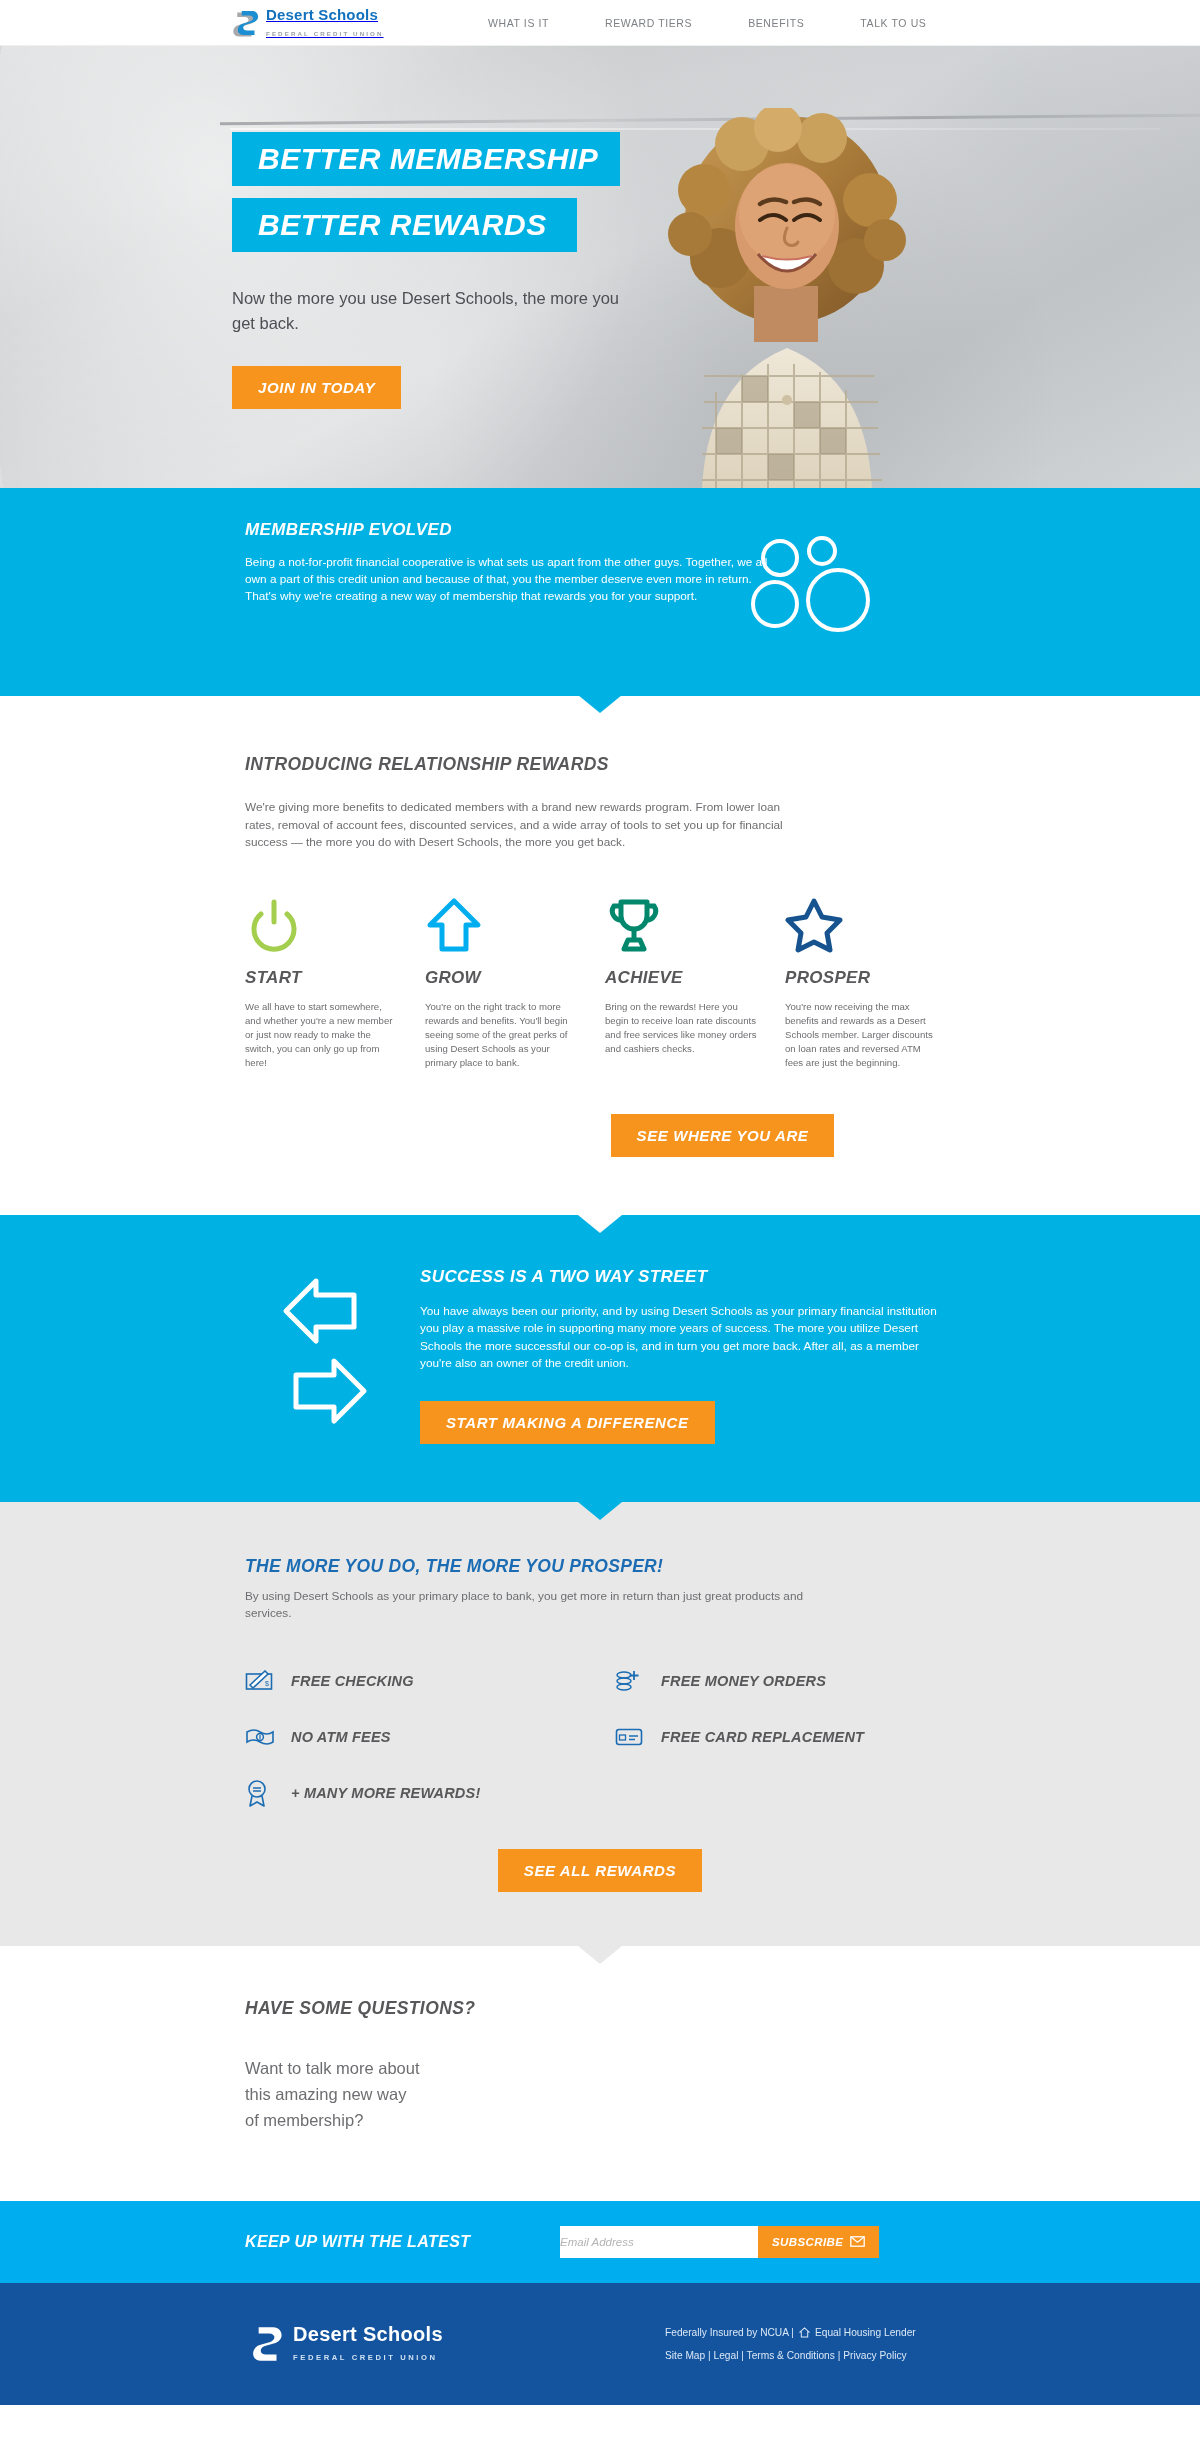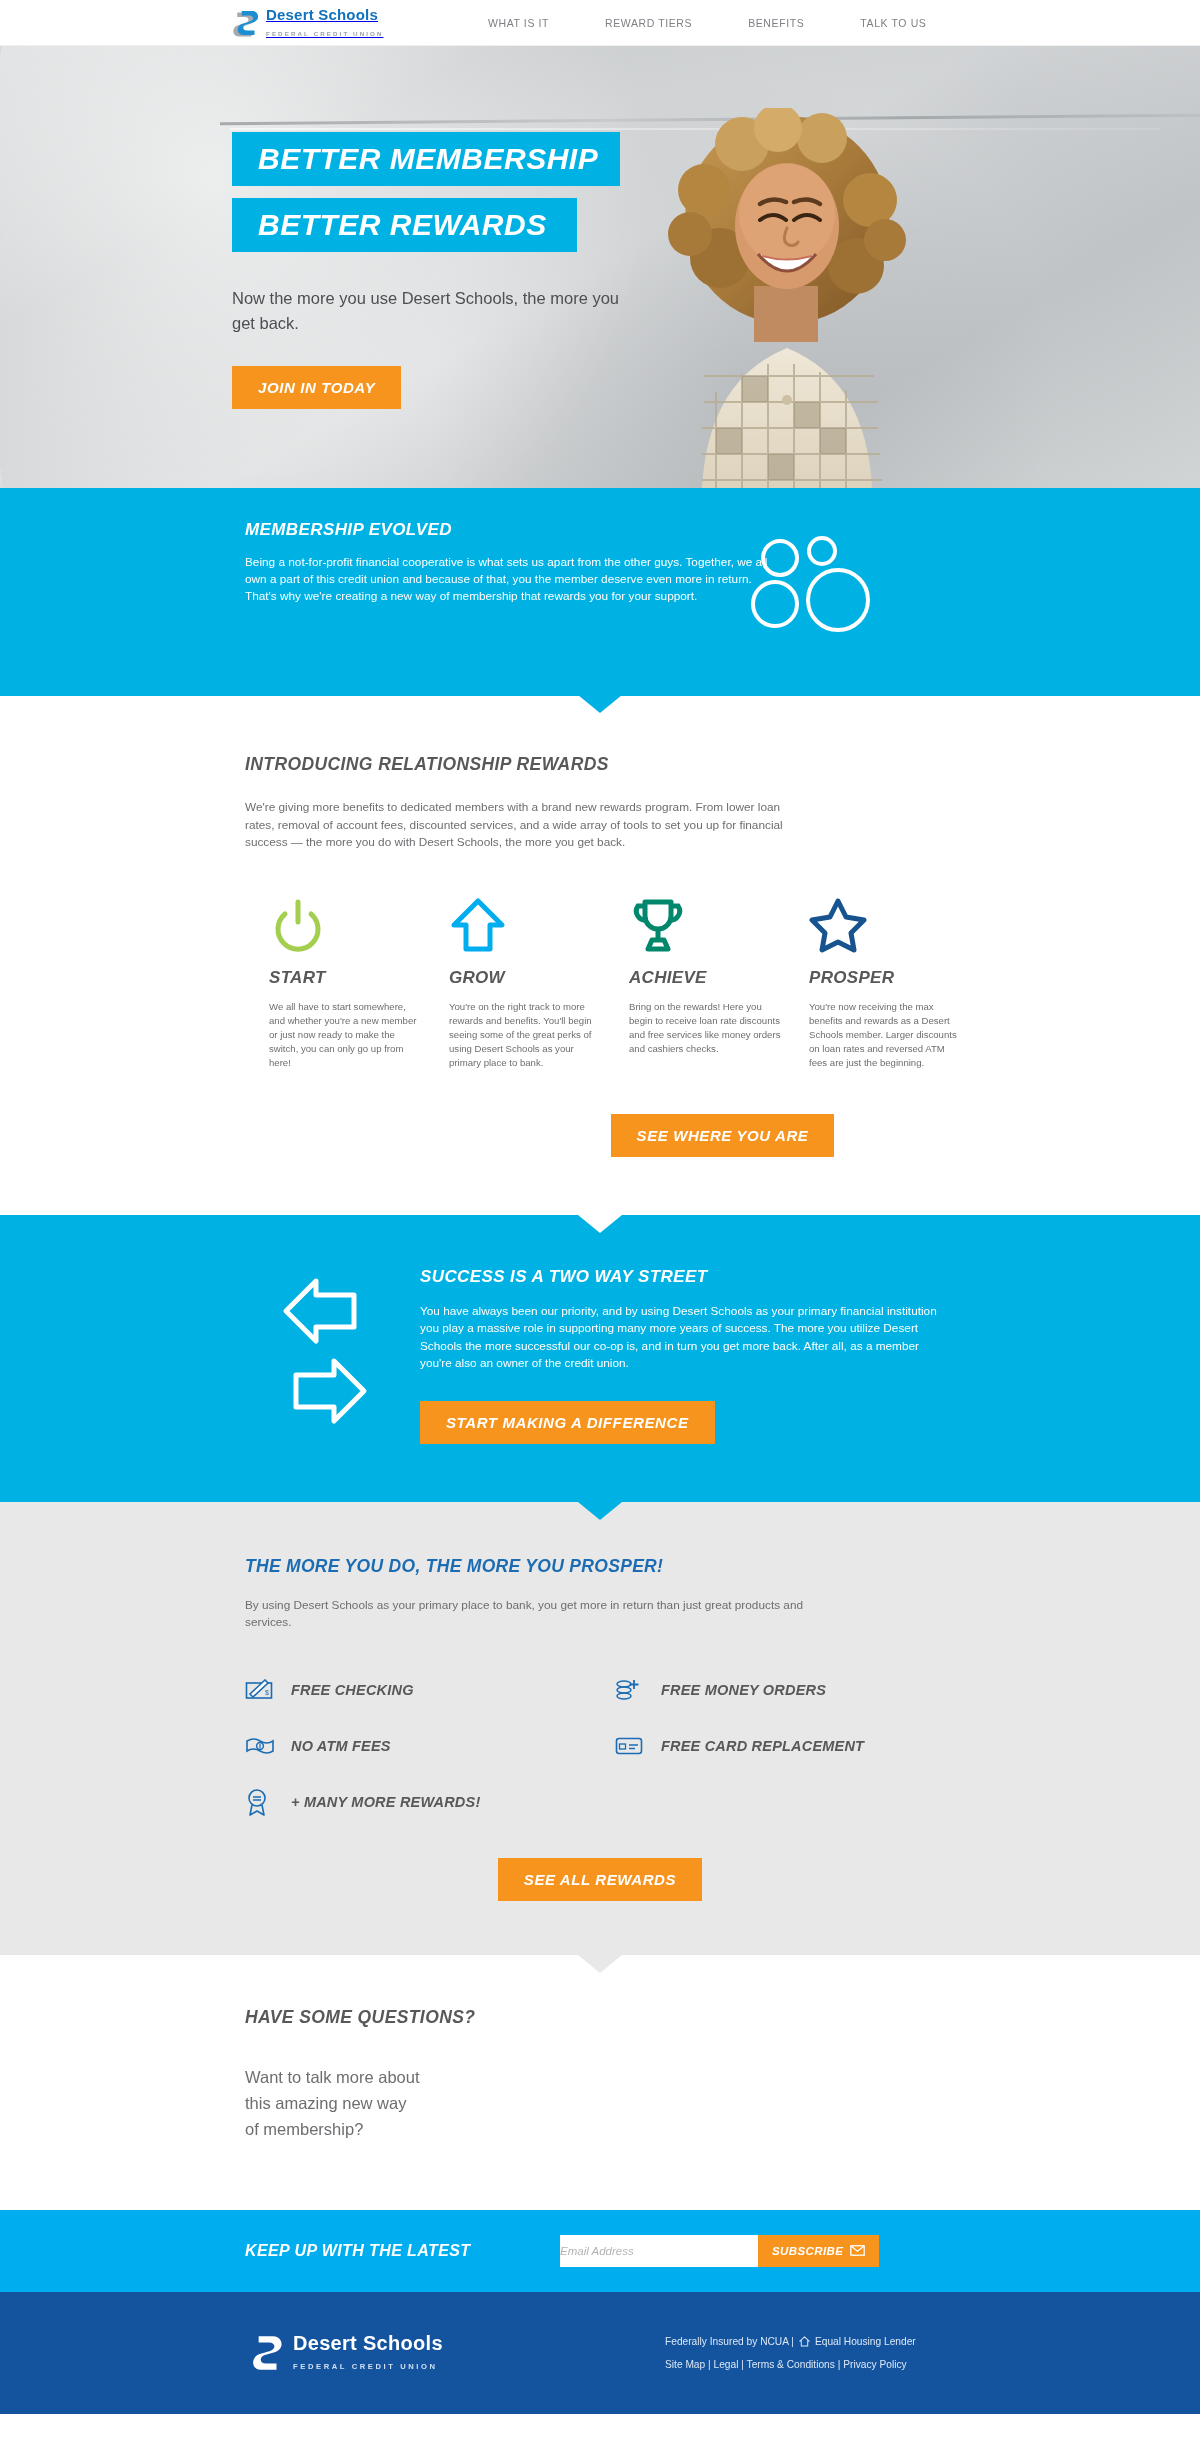--- a/index.html
+++ b/index.html
@@ -158,21 +158,21 @@
   
   .intro { padding: 58px 0 0 245px; background: #fff; }
   .sec-title-d {
     font-style: italic; font-weight: bold;
     font-size: 17.5px; letter-spacing: .4px; color: #58585b;
   }
   .intro p {
     font-size: 11.8px; line-height: 17.5px; color: #6d6e71;
     max-width: 560px; margin-top: 24px;
   }
-  .tiers { display: flex; margin-top: 40px; padding-left: 0; margin-left: 24px; }
+  .tiers { display: flex; margin-top: 40px; padding-left: 0; }
   .tier { width: 180px; }
   .tier-icon { height: 62px; display: flex; align-items: flex-end; }
   .tier-name {
     font-style: italic; font-weight: bold; font-size: 17px;
     color: #58585b; margin-top: 14px; letter-spacing: .3px;
   }
   .tier-copy {
     font-size: 9.6px; line-height: 14px; color: #6d6e71;
     margin-top: 12px; width: 152px;
   }
@@ -204,21 +204,21 @@
     border-right: 22px solid transparent;
     border-top: 18px solid #00b2e3;
   }
   .prosper-inner { padding-left: 245px; }
   .sec-title-b {
     font-style: italic; font-weight: bold; font-size: 17.5px;
     color: #1b6cb3; letter-spacing: .3px;
   }
   .prosper-sub {
     font-size: 11.8px; line-height: 17.5px; color: #6d6e71;
-    margin-top: 20px; max-width: 580px;
+    margin-top: 11px; max-width: 580px;
   }
   .benefits {
     display: flex; flex-wrap: wrap; width: 740px; margin-top: 30px; text-align: right;
   }
   .benefit {
     width: 370px; height: 56px;
     display: flex; align-items: center;
   }
   .benefit .b-ic { width: 46px; display:flex; align-items:center; }
   .benefit .b-label {

